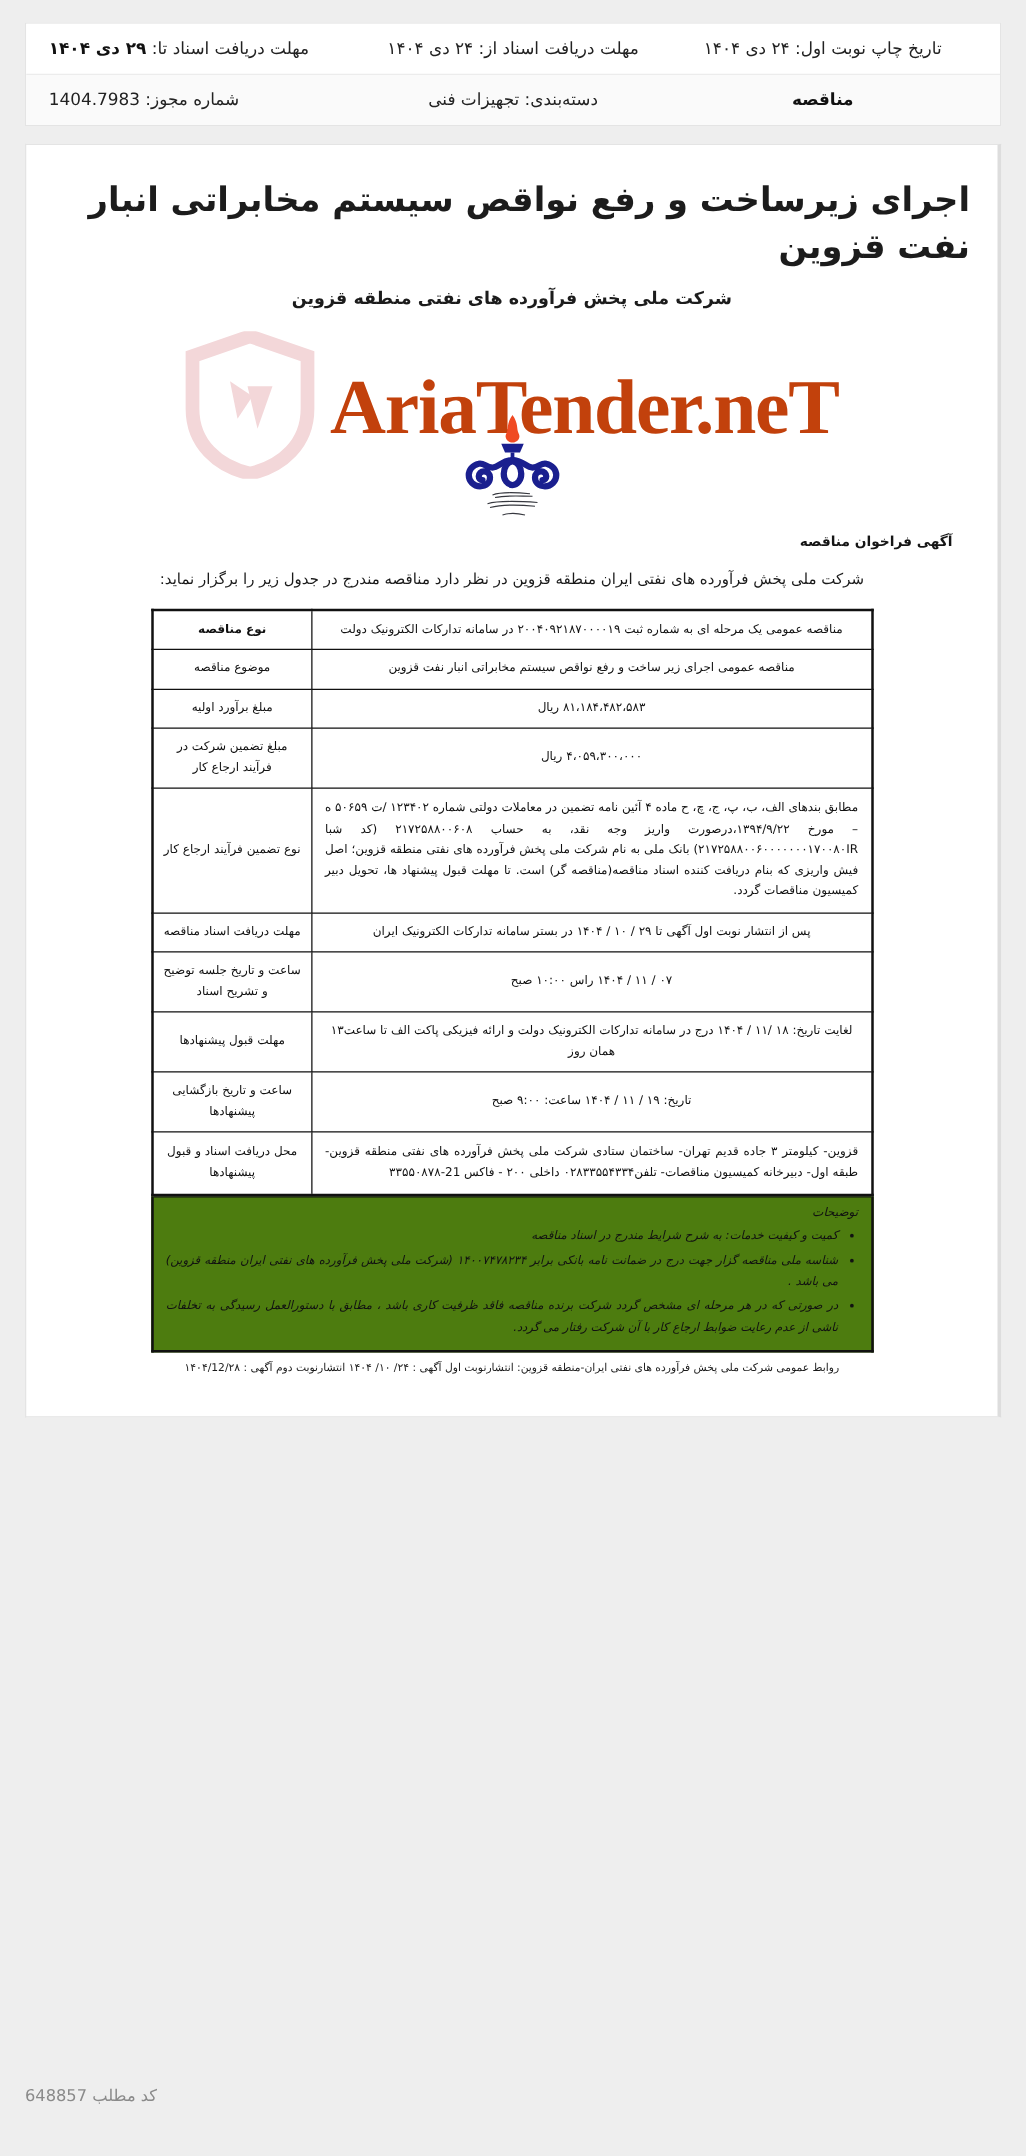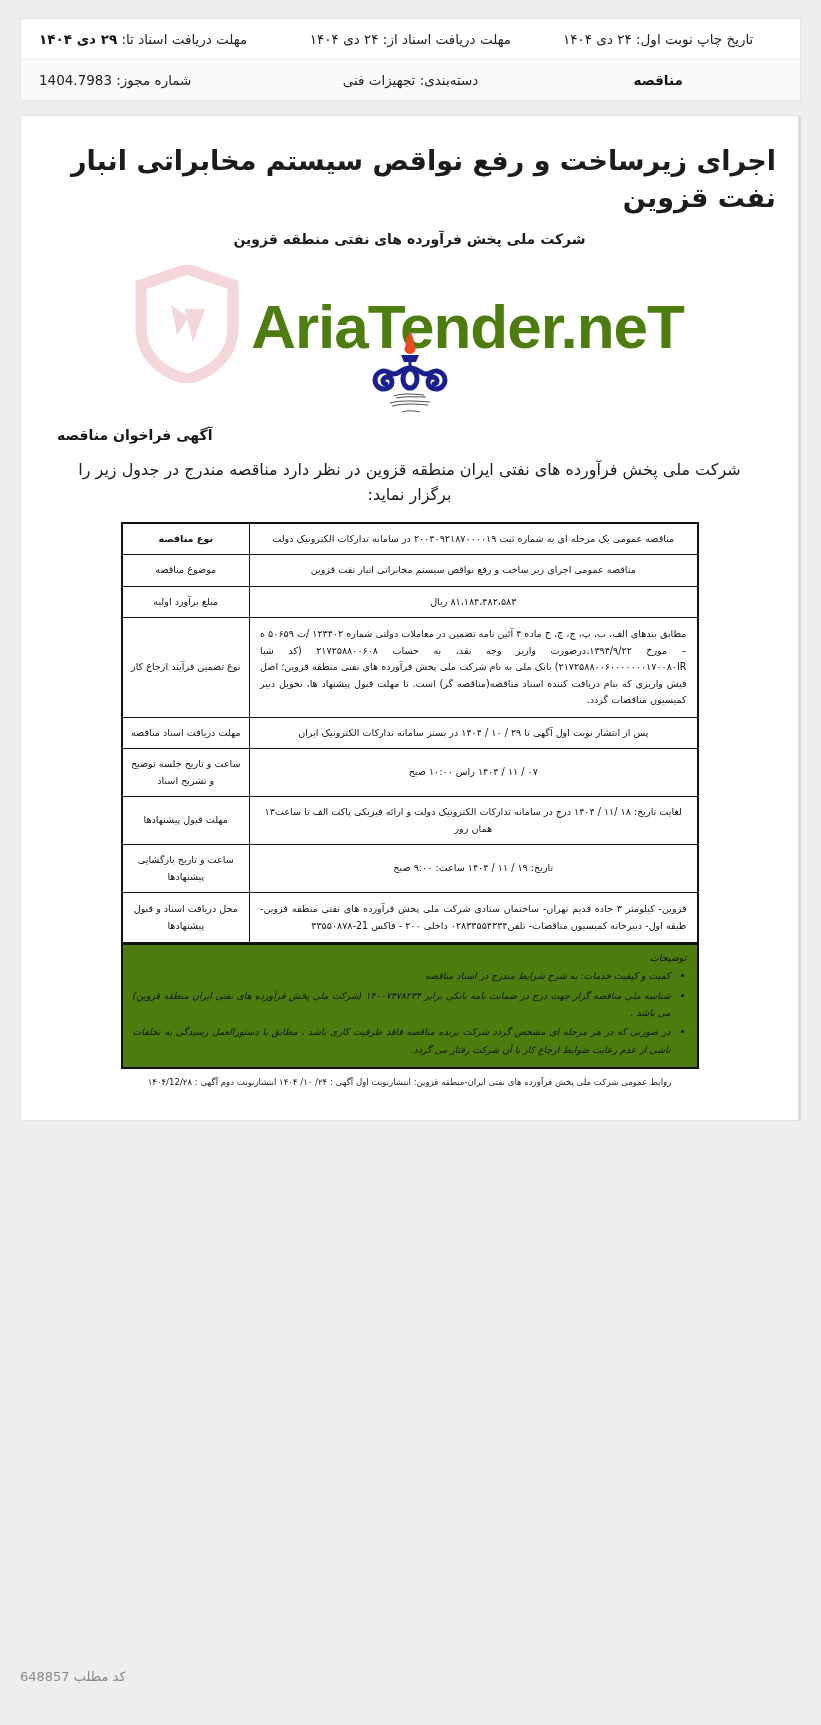--- a/index.html
+++ b/index.html
@@ -88,52 +88,52 @@
     align-items: center;
     justify-content: center;
     pointer-events: none;
     direction: ltr;
     z-index: 1;
   }
   .wm-shield { margin-right: 12px; }
   .wm-text {
     font-size: 62px;
     font-weight: bold;
-    color: #4d7c0f;
+    color: #c2410c;
     letter-spacing: -1px;
-    font-family: Liberation Sans, sans-serif;
+    font-family: Liberation Serif, serif;
   }
 
   
   .doc {
     position: relative;
     z-index: 2;
     background: transparent;
     padding: 0 14px 30px 14px;
     direction: rtl;
   }
   .logo-wrap {
     display: flex;
     justify-content: center;
     padding-top: 78px;
     padding-bottom: 2px;
   }
   .niopdc-logo { display: block; }
 
   .doc-heading {
-    text-align: left;
-    font-size: 14px;
+    text-align: right;
+    font-size: 11px;
     font-weight: bold;
     color: #161616;
     margin: 4px 0 14px 0;
     letter-spacing: 0.2px;
   }
   .doc-intro {
     text-align: center;
-    font-size: 16px;
+    font-size: 12px;
     color: #1a1a1a;
     margin: 0 0 14px 0;
     line-height: 1.6;
   }
 
   
   table.tender {
     width: 578px;
     margin: 0 auto;
     border-collapse: collapse;
@@ -307,20 +307,24 @@
           </tr>
           <tr>
             <td class="val">مناقصه عمومی اجرای زیر ساخت و رفع نواقص سیستم مخابراتی انبار نفت قزوین</td>
             <td class="lbl">موضوع مناقصه</td>
           </tr>
           <tr>
             <td class="val">۸۱،۱۸۴،۴۸۲،۵۸۳    ریال</td>
             <td class="lbl">مبلغ برآورد اولیه</td>
           </tr>
           <tr>
+            <td class="val">۴،۰۵۹،۳۰۰،۰۰۰   ریال</td>
+            <td class="lbl">مبلغ تضمین شرکت در فرآیند ارجاع کار</td>
+          </tr>
+          <tr>
             <td class="val justify">مطابق بندهای الف، ب، پ، ج، چ، ح ماده ۴ آئین نامه تضمین در معاملات دولتی شماره ۱۲۳۴۰۲ /ت ۵۰۶۵۹ ه – مورخ ۱۳۹۴/۹/۲۲،درصورت واریز وجه نقد، به حساب ۲۱۷۲۵۸۸۰۰۶۰۸ (کد شبا ۲۱۷۲۵۸۸۰۰۶۰۰۰۰۰۰۰۱۷۰۰۸۰IR) بانک ملی به نام شرکت ملی پخش فرآورده های نفتی منطقه قزوین؛ اصل فیش واریزی که بنام دریافت کننده اسناد مناقصه(مناقصه گر) است. تا مهلت قبول پیشنهاد ها، تحویل دبیر کمیسیون مناقصات گردد.</td>
             <td class="lbl">نوع تضمین فرآیند ارجاع کار</td>
           </tr>
           <tr>
             <td class="val">پس از انتشار نوبت اول آگهی تا ۲۹ / ۱۰ / ۱۴۰۴ در بستر سامانه تدارکات الکترونیک ایران</td>
             <td class="lbl">مهلت دریافت اسناد مناقصه</td>
           </tr>
           <tr>
             <td class="val">۰۷ / ۱۱ / ۱۴۰۴   راس   ۱۰:۰۰   صبح</td>
             <td class="lbl">ساعت و تاریخ جلسه توضیح و تشریح اسناد</td>

